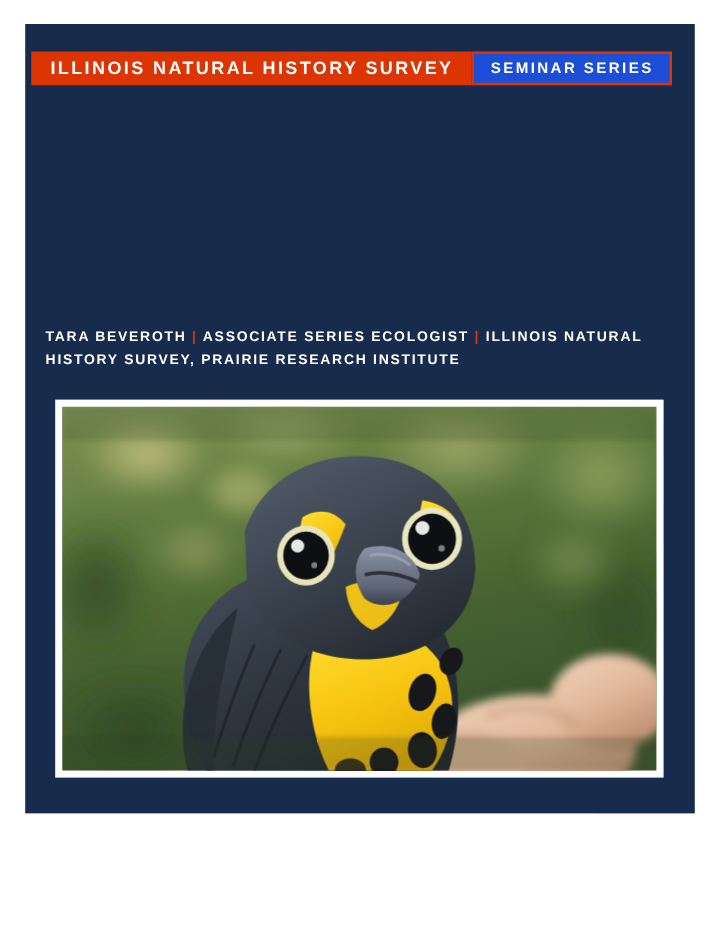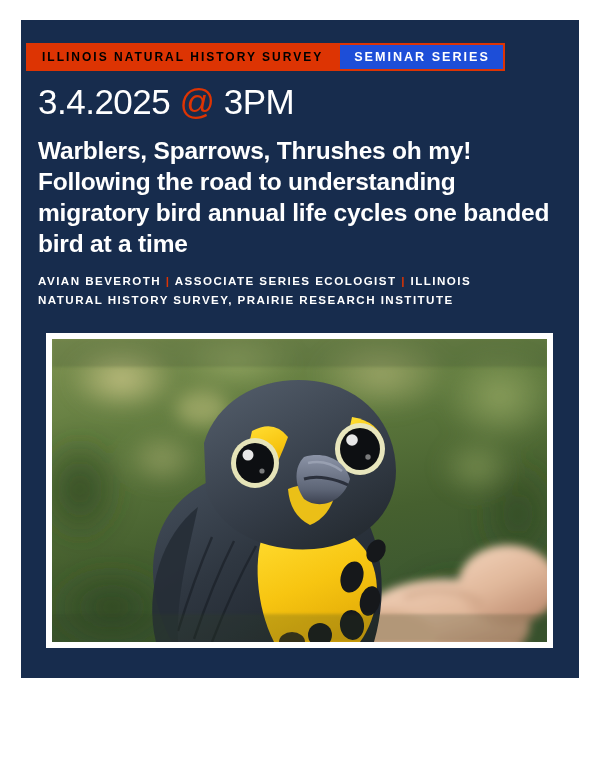--- a/index.html
+++ b/index.html
@@ -49,25 +49,25 @@
   .eyebrow {
     position: absolute;
     left: 26px;
     top: 43px;
     height: 28px;
     display: flex;
     align-items: stretch;
   }
   .eyebrow-main {
     background: #DD3403;
-    color: #000000;
+    color: #ffffff;
     display: flex;
     align-items: center;
     padding: 0 15px 0 16px;
-    font-size: 12px;
+    font-size: 15px;
     font-weight: bold;
     letter-spacing: 2.0px;
     white-space: nowrap;
     line-height: 1;
   }
   .eyebrow-sub {
     background: #1d4ed8;
     color: #ffffff;
     border: 2px solid #DD3403;
     box-sizing: border-box;
@@ -158,25 +158,23 @@
 <div class="poster">
 
   <div class="navy-panel"></div>
   <div class="navy-tail"></div>
 
   <div class="eyebrow">
     <div class="eyebrow-main">ILLINOIS NATURAL HISTORY SURVEY</div>
     <div class="eyebrow-sub">SEMINAR SERIES</div>
   </div>
 
-  <div class="date-line"><span>3.4.2025</span> <span class="date-at">@</span> <span>3PM</span></div>
-
-  <div class="talk-title">Warblers, Sparrows, Thrushes oh my! Following the road to understanding migratory bird annual life cycles one banded bird at a time</div>
-
-  <div class="speaker"><span>AVIAN BEVEROTH</span> <span class="sep">|</span> <span>ASSOCIATE SERIES ECOLOGIST</span> <span class="sep">|</span> <span>ILLINOIS NATURAL HISTORY SURVEY, PRAIRIE RESEARCH INSTITUTE</span></div>
+
+
+  <div class="speaker"><span>TARA BEVEROTH</span> <span class="sep">|</span> <span>ASSOCIATE SERIES ECOLOGIST</span> <span class="sep">|</span> <span>ILLINOIS NATURAL HISTORY SURVEY, PRAIRIE RESEARCH INSTITUTE</span></div>
 
   <div class="photo-frame">
     <div class="photo">
       <svg viewBox="0 0 495 303" preserveAspectRatio="xMidYMid slice">
         <defs>
           <linearGradient id="bgG" x1="0" y1="0" x2="0.3" y2="1">
             <stop offset="0%" stop-color="#7f9352"></stop>
             <stop offset="35%" stop-color="#5f7a3e"></stop>
             <stop offset="70%" stop-color="#46602f"></stop>
             <stop offset="100%" stop-color="#3a5630"></stop>

